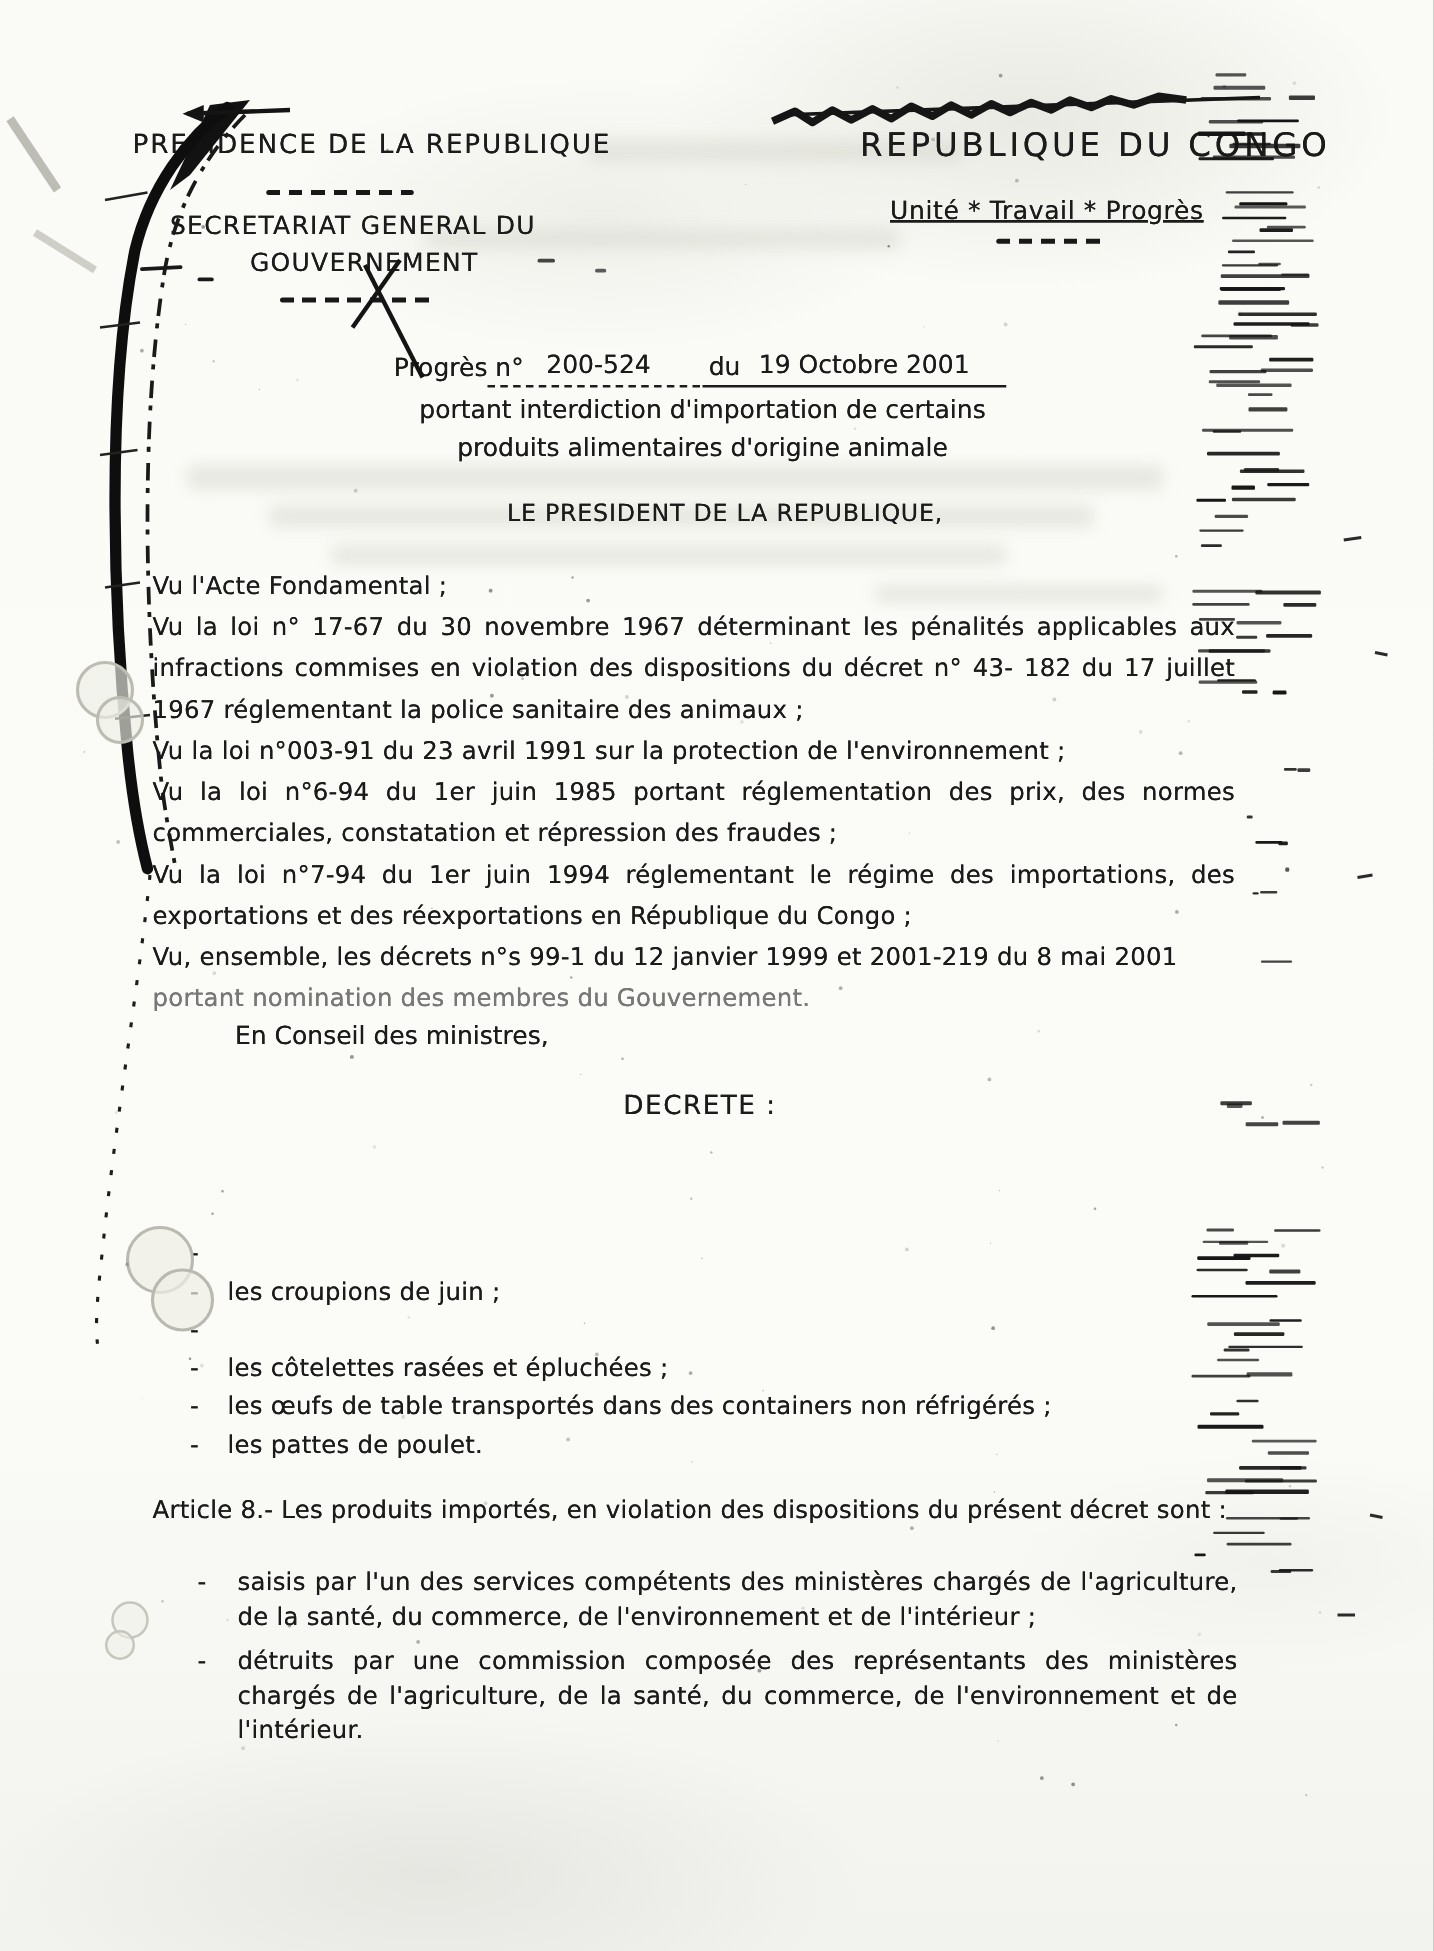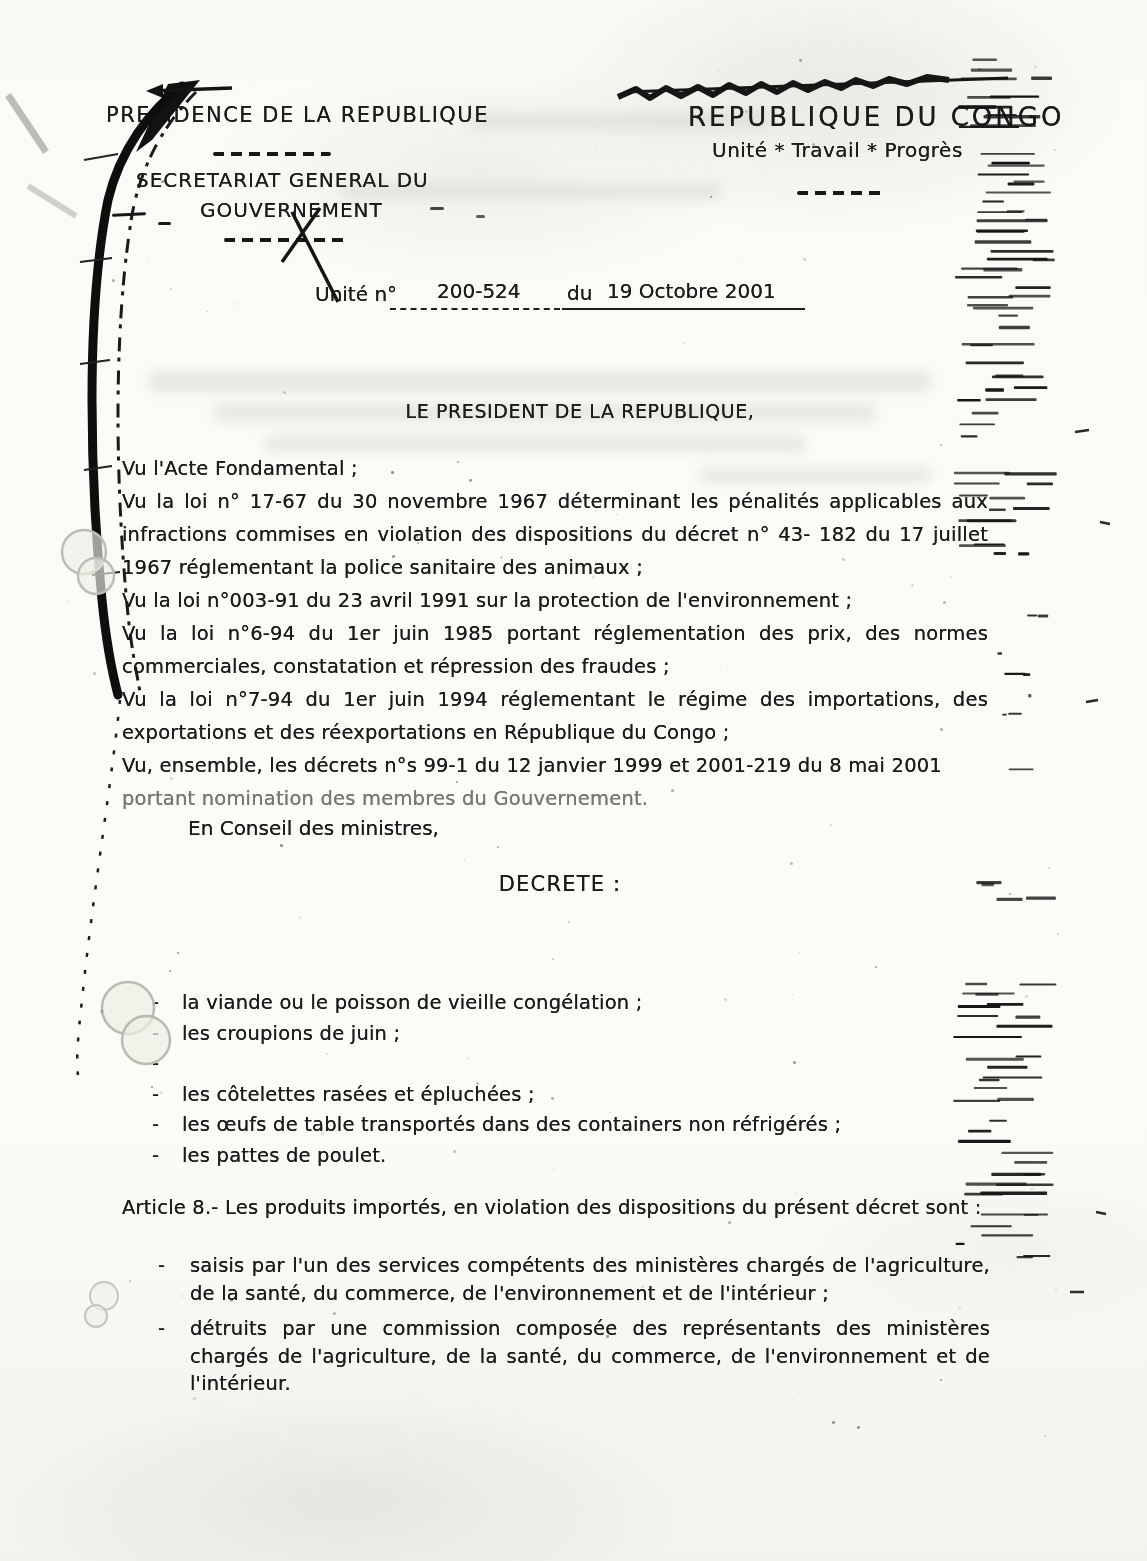--- a/index.html
+++ b/index.html
@@ -58,50 +58,53 @@
   <div class="dashes" style="left:213px;top:152px;width:118px"></div>
   <div class="abs ink hl2" style="left:136px;top:168px;letter-spacing:1px;">SECRETARIAT GENERAL DU</div>
   <div class="abs ink hl2" style="left:200px;top:198px;letter-spacing:1px;">GOUVERNEMENT</div>
   <div class="dashes" style="left:224px;top:238px;width:122px"></div>
   <div class="dash" style="left:112px;top:213px;width:34px;transform:rotate(-3deg)"></div>
   <div class="dash" style="left:158px;top:222px;width:13px"></div>
   <div class="dash" style="left:430px;top:207px;width:14px;opacity:.8"></div>
   <div class="dash" style="left:476px;top:215px;width:9px;opacity:.7"></div>
 
   <div class="abs ink country" style="left:688px;top:102px;">REPUBLIQUE DU CONGO</div>
-  <div class="abs ink motto" style="left:712px;top:138px;">Unité * Travail * Progrès</div>
+  <div class="abs ink motto" style="left:712px;top:156px;text-decoration:underline;">Unité * Travail * Progrès</div>
   <div class="dashes" style="left:797px;top:191px;width:90px"></div>
 
-  <div class="abs ink" style="left:315px;top:282px;font-size:20px">Unité n°</div>
+  <div class="abs ink" style="left:315px;top:282px;font-size:20px">Progrès n°</div>
   <div class="abs ink" style="left:437px;top:279px;font-size:20px">200-524</div>
   <div class="abs ink" style="left:567px;top:281px;font-size:20px">du</div>
   <div class="abs ink" style="left:607px;top:279px;font-size:20px">19 Octobre 2001</div>
   <div class="uline dashy" style="left:390px;top:308px;width:170px"></div>
   <div class="uline" style="left:562px;top:308px;width:243px"></div>
+  <div class="abs ink ctr" style="left:312px;top:312px;width:500px;font-size:20px;line-height:31px">
+    <p>portant interdiction d'importation de certains</p>
+    <p>produits alimentaires d'origine animale</p>
+  </div>
 
   <div class="abs ink ctr salut" style="left:150px;top:400px;width:860px">LE PRESIDENT DE LA REPUBLIQUE,</div>
 
   <div class="abs ink body-txt jst visas" style="left:122px;top:452px;width:866px">
     <p>Vu l'Acte Fondamental ;</p>
     <p>Vu la loi n° 17-67 du 30 novembre 1967 déterminant les pénalités applicables aux infractions commises en violation des dispositions du décret n° 43- 182 du 17 juillet 1967 réglementant la police sanitaire des animaux ;</p>
     <p>Vu la loi n°003-91 du 23 avril 1991 sur la protection de l'environnement ;</p>
     <p>Vu la loi n°6-94 du 1er juin 1985 portant réglementation des prix, des normes commerciales, constatation et répression des fraudes ;</p>
     <p>Vu la loi n°7-94 du 1er juin 1994 réglementant le régime des importations, des exportations et des réexportations en République du Congo ;</p>
     <p>Vu, ensemble, les décrets n°s 99-1 du 12 janvier 1999 et 2001-219 du 8 mai 2001</p>
     <p class="visa-faded">portant nomination des membres du Gouvernement.</p>
   </div>
 
   <div class="abs ink" style="left:188px;top:816px;font-size:20px">En Conseil des ministres,</div>
 
   <div class="abs ink ctr decrete" style="left:130px;top:872px;width:860px">DECRETE :</div>
 
   <div class="abs ink" style="left:152px;top:988px;width:840px">
     <div class="list1-item">
       <span class="b">-</span>
-      <span>la viande ou le poisson de vieille congélation ;</span>
       </div>
     <div class="list1-item">
       <span class="b">-</span>
       <span>les croupions de juin ;</span>
       </div>
     <div class="list1-item">
       <span class="b">-</span>
       </div>
     <div class="list1-item">
       <span class="b">-</span>

